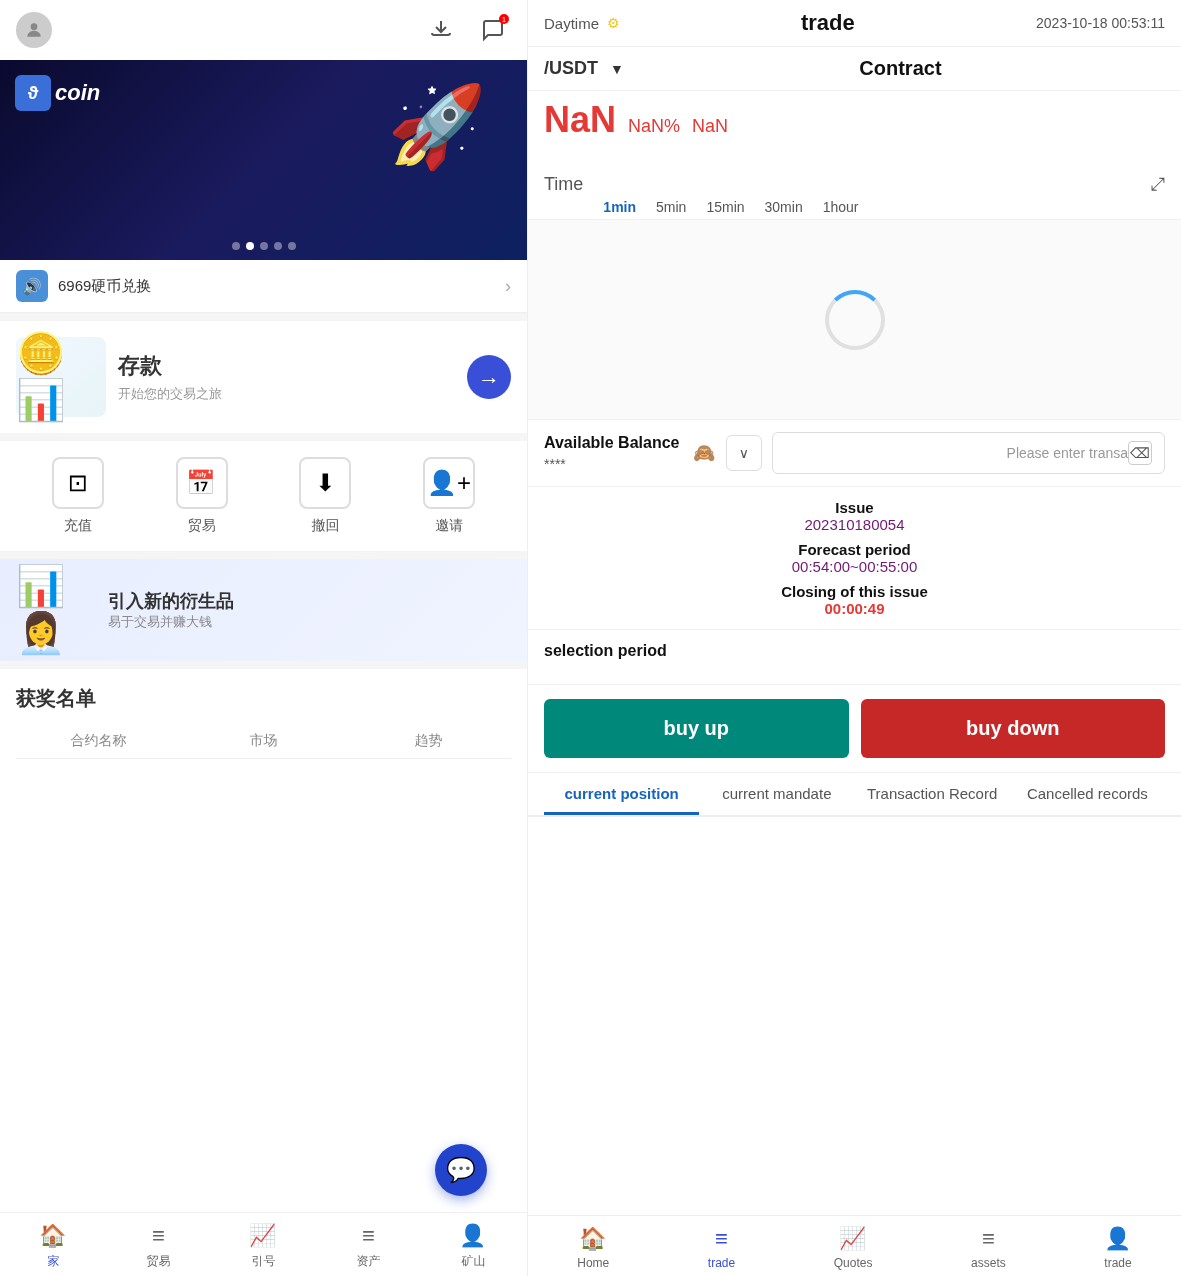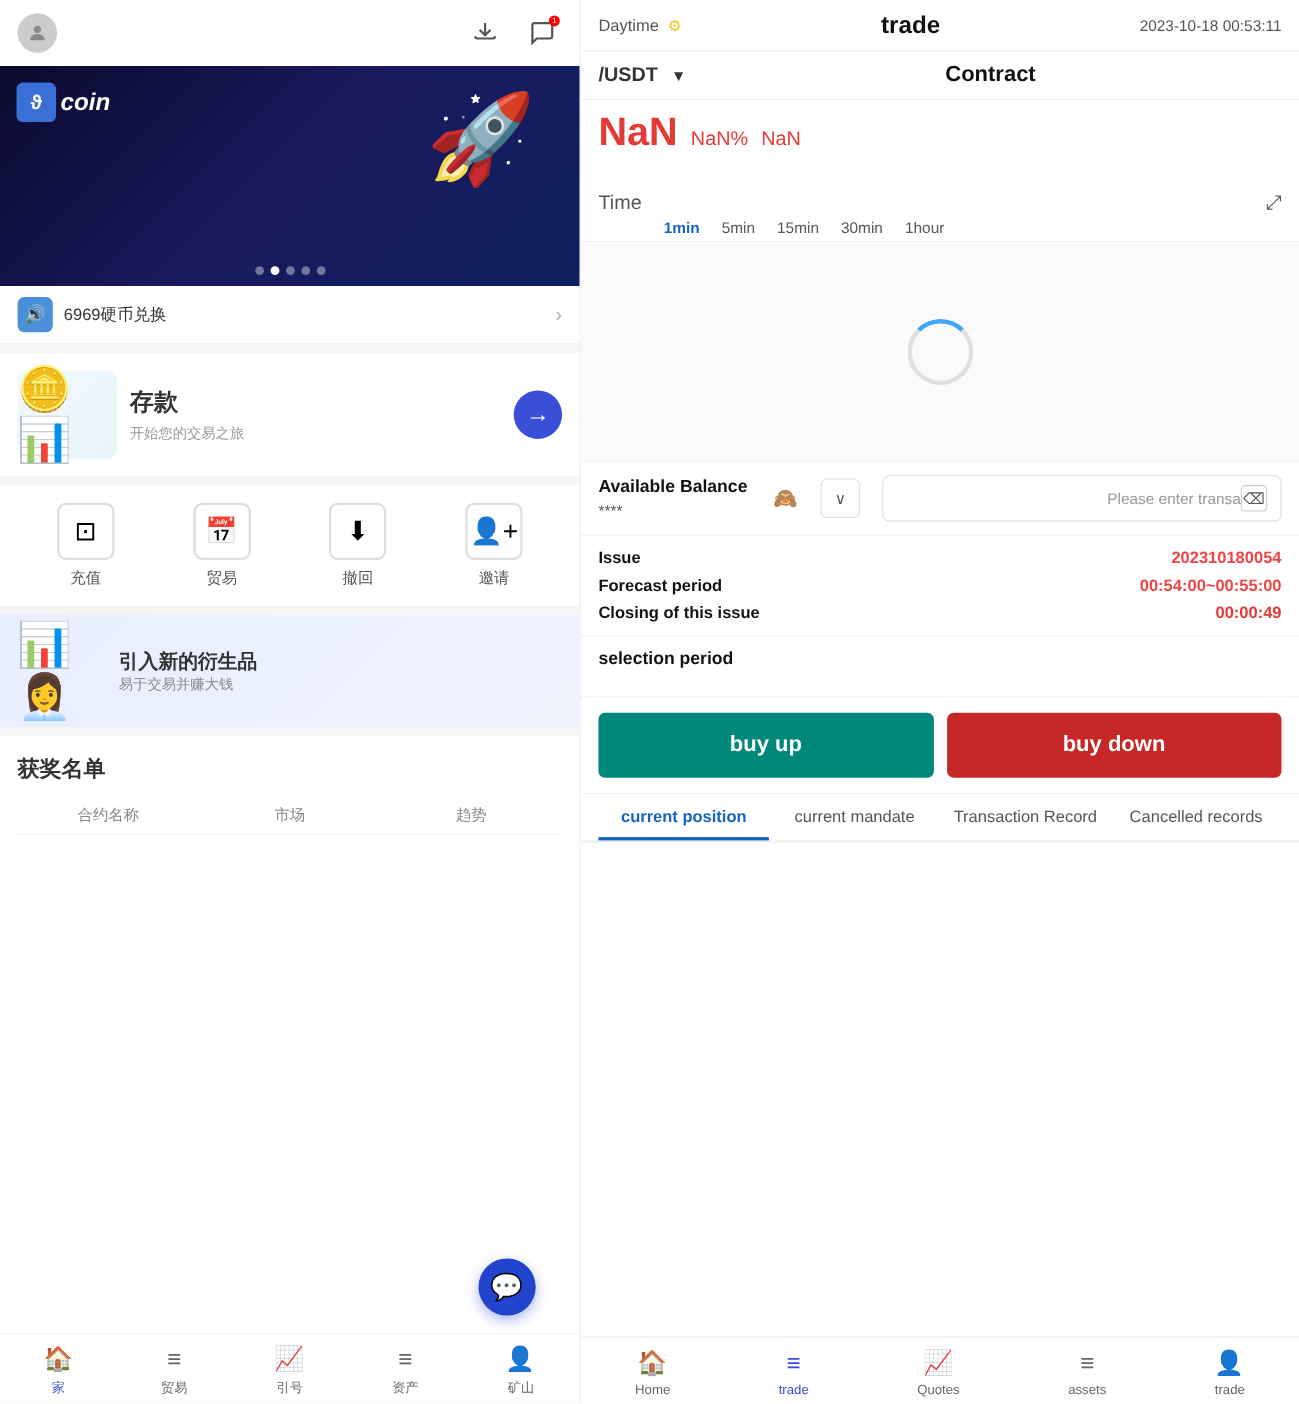--- a/index.html
+++ b/index.html
@@ -520,21 +520,21 @@
 
     @keyframes spin {
       0% { transform: rotate(0deg); }
       100% { transform: rotate(360deg); }
     }
 
     .balance-row {
       padding: 12px 16px;
       display: flex;
       align-items: center;
-      gap: 20px;
+      gap: 10px;
       border-bottom: 1px solid #f0f0f0;
     }
 
     .balance-label-block {
       display: flex;
       flex-direction: column;
       gap: 4px;
     }
 
     .balance-title {
@@ -595,32 +595,32 @@
       display: flex;
       flex-direction: column;
       gap: 8px;
       border-bottom: 1px solid #f0f0f0;
     }
 
     .info-row {
       display: flex;
       justify-content: space-between;
       align-items: center;
+      flex-direction: column;
     }
 
     .info-label {
       font-size: 15px;
       font-weight: 600;
       color: #111;
     }
 
     .info-value {
       font-size: 15px;
-      color: #ef4444;
-      font-weight: bold;
+      color: #701a75;
     }
 
     .info-value.red {
       color: #e53935;
       font-weight: bold;
     }
 
     .selection-period-label {
       padding: 12px 16px 24px;
       font-size: 16px;

